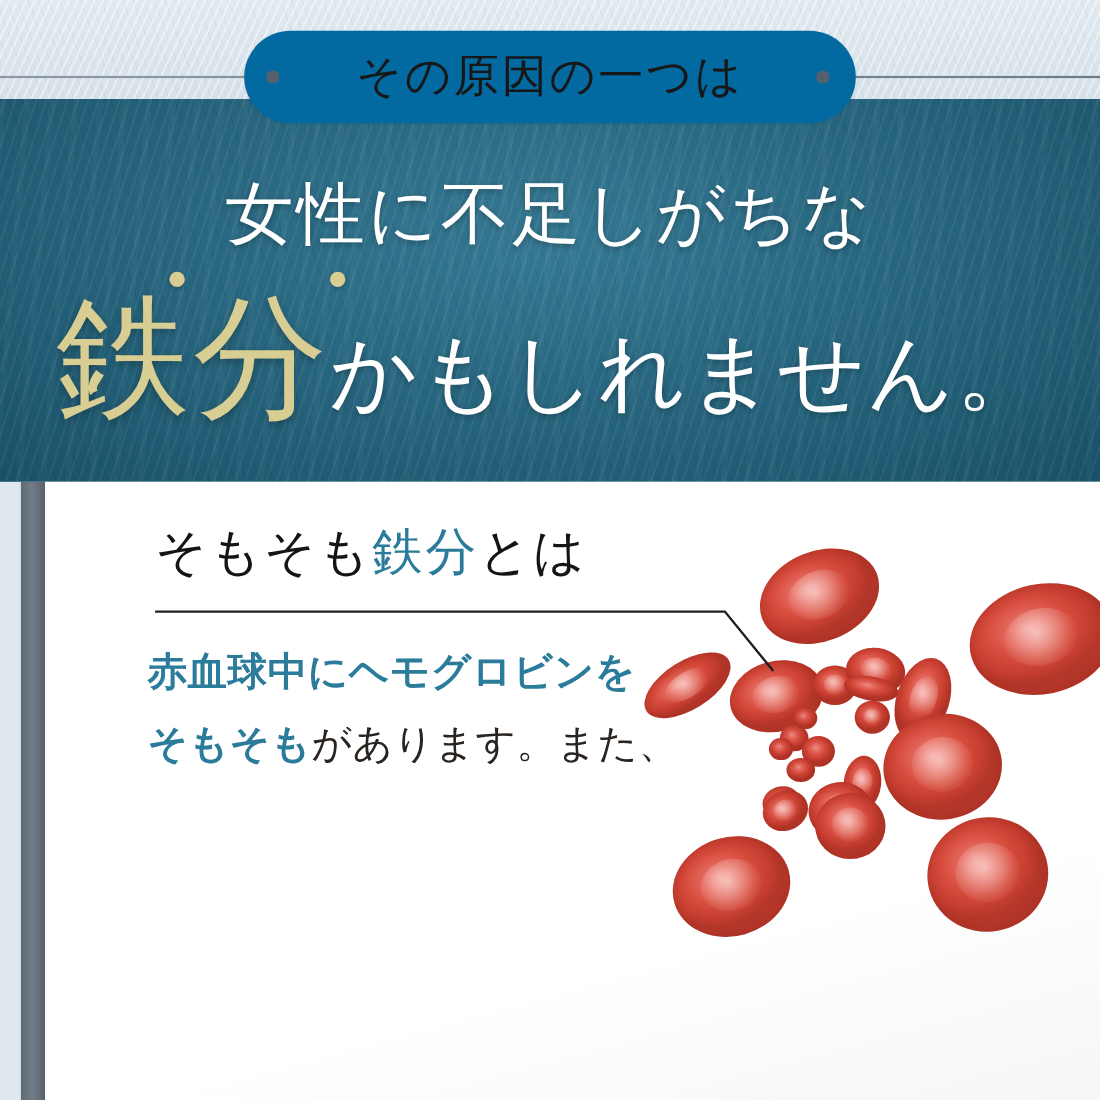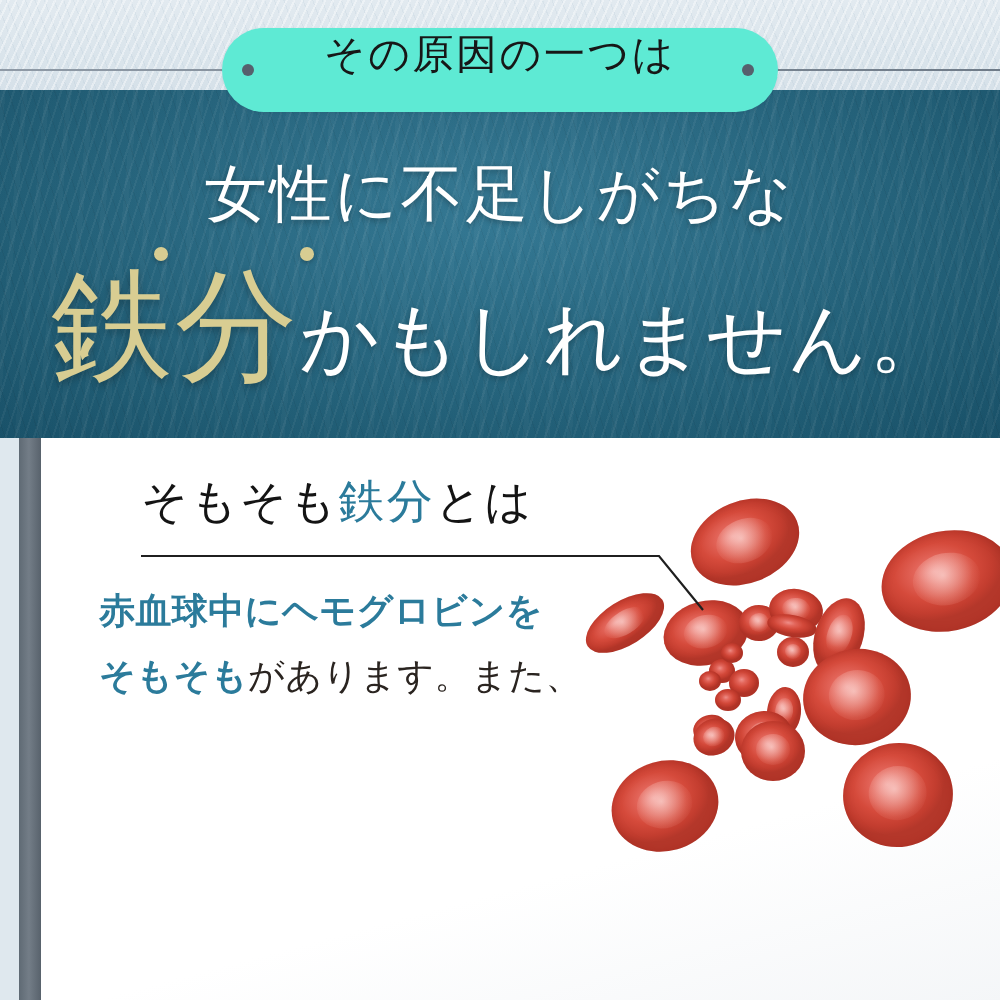--- a/index.html
+++ b/index.html
@@ -59,24 +59,24 @@
     position:absolute; top:64px; width:12px; height:12px;
     border-radius:50%; background:#56606d; z-index:6;
   }
   .rule-dot.left  { left:242px; }
   .rule-dot.right { left:742px; }
 
   
   .badge {
     position:absolute; left:222px; top:28px;
     width:556px; height:84px;
-    background:#5eead4;
+    background:#0369a1;
     border-radius:46px;
     z-index:5;
-    display:flex; justify-content:center;
+    display:flex; align-items:center; justify-content:center;
     box-shadow:0 1px 3px rgba(20,50,70,.10);
   }
   .badge-text {
     font-size:41px; letter-spacing:.06em; color:#171717;
     font-family:"Liberation Serif","DejaVu Serif",serif;
     font-weight:400; white-space:nowrap;
     transform:translateY(-1px);
   }
 
   
@@ -139,21 +139,21 @@
   .divider { position:absolute; left:58px; top:110px; z-index:4; }
 
   .body-text {
     position:absolute; left:58px; top:140px; width:520px;
     font-family:"Liberation Sans","DejaVu Sans",sans-serif;
   }
   .body-line {
     font-size:36px; line-height:65px; letter-spacing:.012em;
     color:#2a2420; white-space:nowrap;
   }
-  .body-line .hl { color:#2b7b9b; font-weight:700; }
+  .body-line .hl { color:#2b7b9b; font-weight:700;margin-left:35px; }
 
   
   .cells { position:absolute; left:540px; top:55px; width:420px; height:500px; }
   .cell {
     position:absolute; border-radius:50%;
     background:
       radial-gradient(ellipse 52% 48% at 42% 38%, #f0908a 0%, #e4675c 26%, #d54a3b 58%, #c33d2f 85%, #b4372a 100%);
     box-shadow:inset 0 0 10px rgba(150,30,20,.35);
   }
   .cell.dimple::after{

